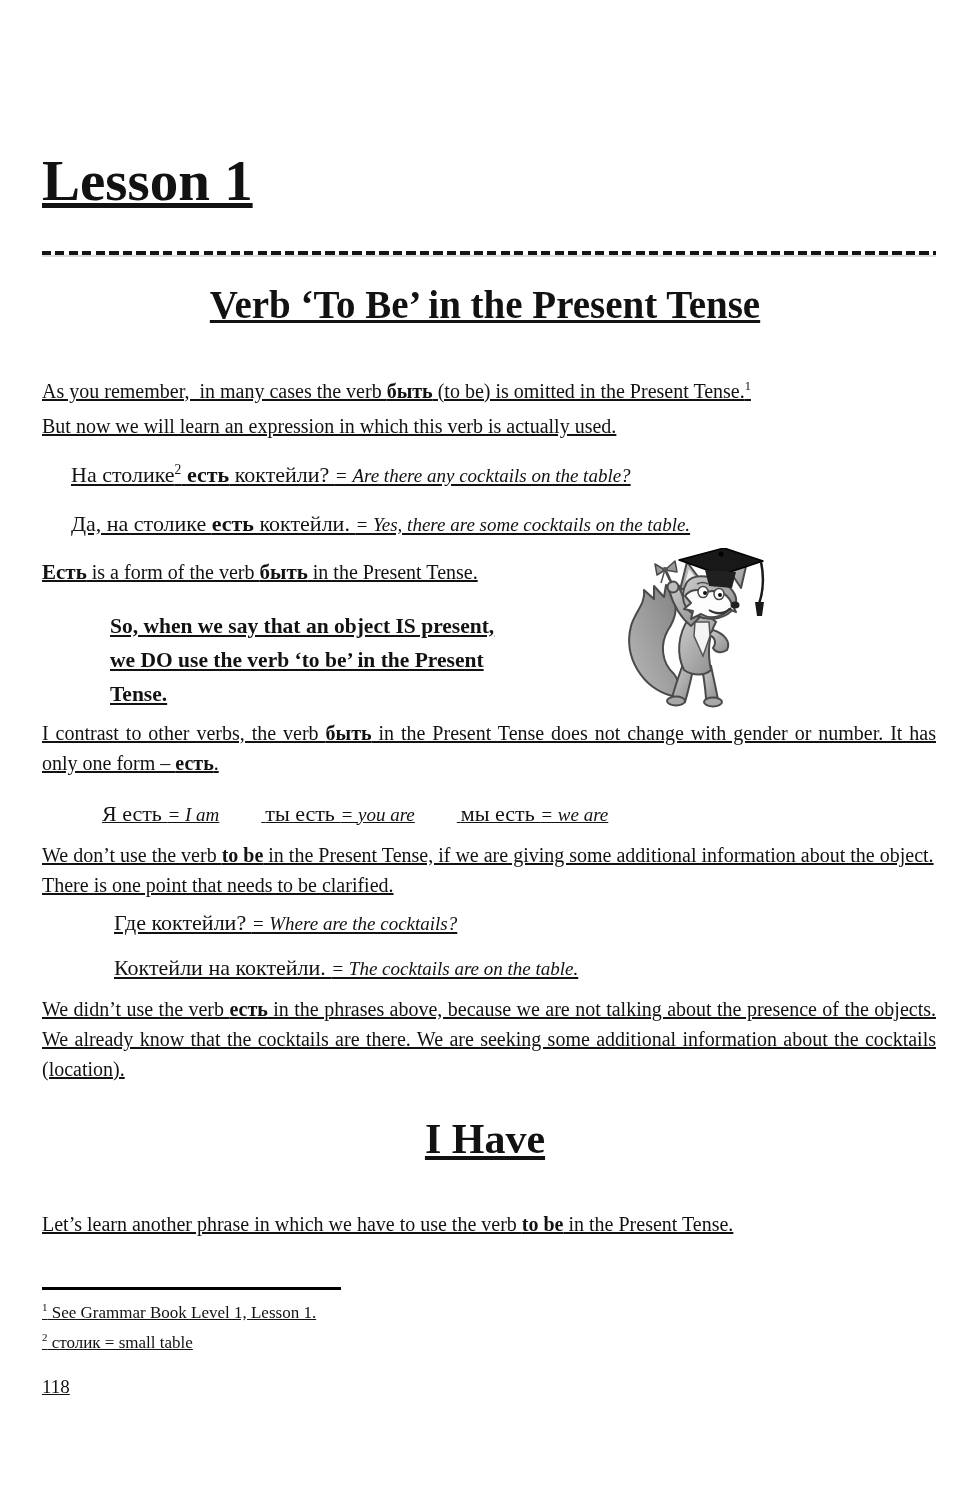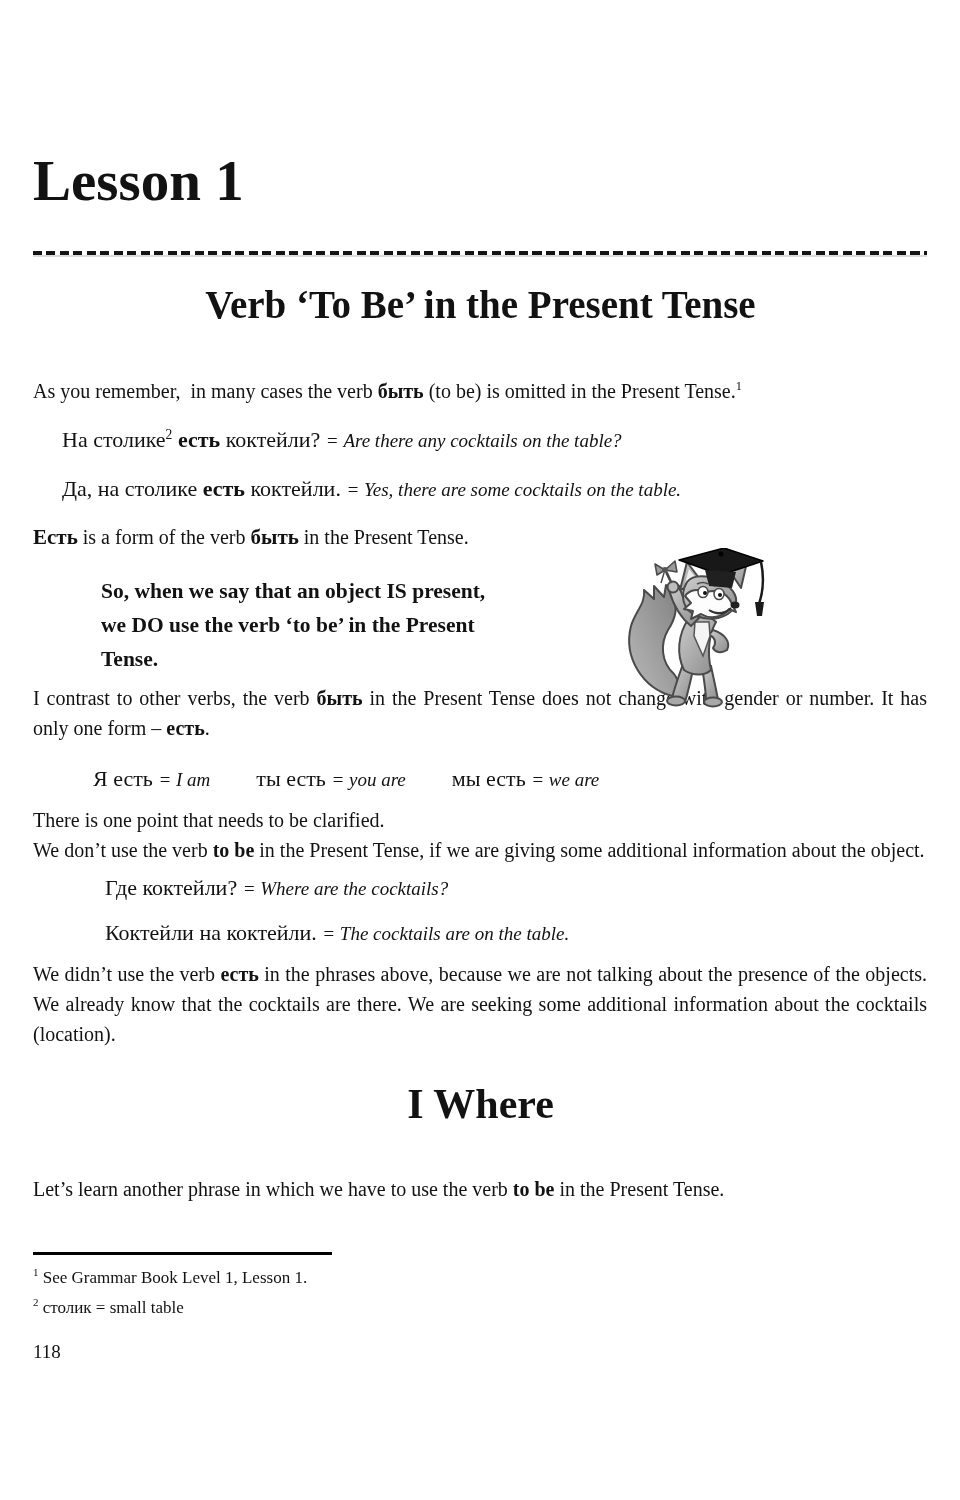--- a/index.html
+++ b/index.html
@@ -1,20 +1,20 @@
 <!DOCTYPE html>
 <html><head>
 <meta charset="utf-8">
 <style>
   html, body { margin: 0; padding: 0; background: #ffffff; }
   body {
     width: 960px; height: 1500px; position: relative;
     font-family: "Liberation Serif", serif; color: #121212;
   }
-  .page { position: relative; width: 960px; height: 1444px; padding: 0 32px 0 33px; box-sizing: border-box; overflow: hidden; }
+  .page { position: relative; width: 960px; height: 1444px; padding: 0 32px 0 42px; box-sizing: border-box; overflow: hidden; text-decoration: underline; }
 
   .lesson-title { margin-top: 150px; font-size: 57px; font-weight: 700; line-height: 1.1; }
   .dashed-rule {
     margin-top: 36px; width: 894px; height: 4px;
     background: repeating-linear-gradient(90deg, #141414 0 9px, transparent 9px 13.5px);
     box-shadow: 0 2px 0 rgba(0,0,0,0.14);
   }
   .sec-heading { margin-top: 28px; text-align: center; font-size: 39px; font-weight: 700; line-height: 1.15; }
 
   .intro { margin-top: 46px; font-size: 20px; line-height: 35px; }
@@ -60,20 +60,21 @@
 <div class="page">
 
   <h1 class="lesson-title">Lesson 1</h1>
 
   <div class="dashed-rule"></div>
 
   <h2 class="sec-heading">Verb ‘To Be’ in the Present Tense</h2>
 
   <div class="intro">
     <div><span>As you remember,&nbsp; in many cases the verb </span><b>быть</b><span> (to be) is omitted in the Present Tense.</span><sup>1</sup></div>
+    <div>But now we will learn an expression in which this verb is actually used.</div>
   </div>
 
   <div class="ex ex-1 ru"><span>На столике</span><sup>2</sup>
     <b>есть</b><span> коктейли? </span><i class="en">= Are there any cocktails on the table?</i></div>
 
   <div class="ex ex-2 ru"><span>Да, на столике </span><b>есть</b><span> коктейли. </span><i class="en">= Yes, there are some cocktails on the table.</i></div>
 
   <div class="est-note"><b>Есть</b><span> is a form of the verb </span><b>быть</b><span> in the Present Tense.</span></div>
 
   <div class="rule-box">
@@ -142,31 +143,31 @@
 
   <p class="para contrast"><span>I contrast to other verbs, the verb </span><b>быть</b><span> in the Present Tense does not change with gender or number. It has only one form – </span><b>есть</b><span>.</span></p>
 
   <div class="forms">
     <span class="pair"><span class="ru">Я есть </span><i class="en">= I am</i></span>
     <span class="pair"><span class="ru">ты есть </span><i class="en">= you are</i></span>
     <span class="pair"><span class="ru">мы есть </span><i class="en">= we are</i></span>
   </div>
 
   <div class="para clarify">
+    <div><span>We don’t use the verb </span><b>to be</b><span> in the Present Tense, if we are giving some additional information about the object.</span></div>
     <div>There is one point that needs to be clarified.</div>
-    <div><span>We don’t use the verb </span><b>to be</b><span> in the Present Tense, if we are giving some additional information about the object.</span></div>
   </div>
 
   <div class="ex ex-ind ex-3 ru"><span>Где коктейли? </span><i class="en">= Where are the cocktails?</i></div>
 
   <div class="ex ex-ind ex-4 ru"><span>Коктейли на коктейли. </span><i class="en">= The cocktails are on the table.</i></div>
 
   <p class="para conclusion"><span>We didn’t use the verb </span><b>есть</b><span> in the phrases above, because we are not talking about the presence of the objects. We already know that the cocktails are there. We are seeking some additional information about the cocktails (location).</span></p>
 
-  <h2 class="ihave-heading">I Where</h2>
+  <h2 class="ihave-heading">I Have</h2>
 
   <div class="lets"><span>Let’s learn another phrase in which we have to use the verb </span><b>to be</b><span> in the Present Tense.</span></div>
 
   <div class="fn-rule"></div>
 
   <div class="fn fn-1"><sup>1</sup><span> See Grammar Book Level 1, Lesson 1.</span></div>
   <div class="fn fn-2"><sup>2</sup><span> столик = small table</span></div>
 
   <div class="page-number">118</div>
 

